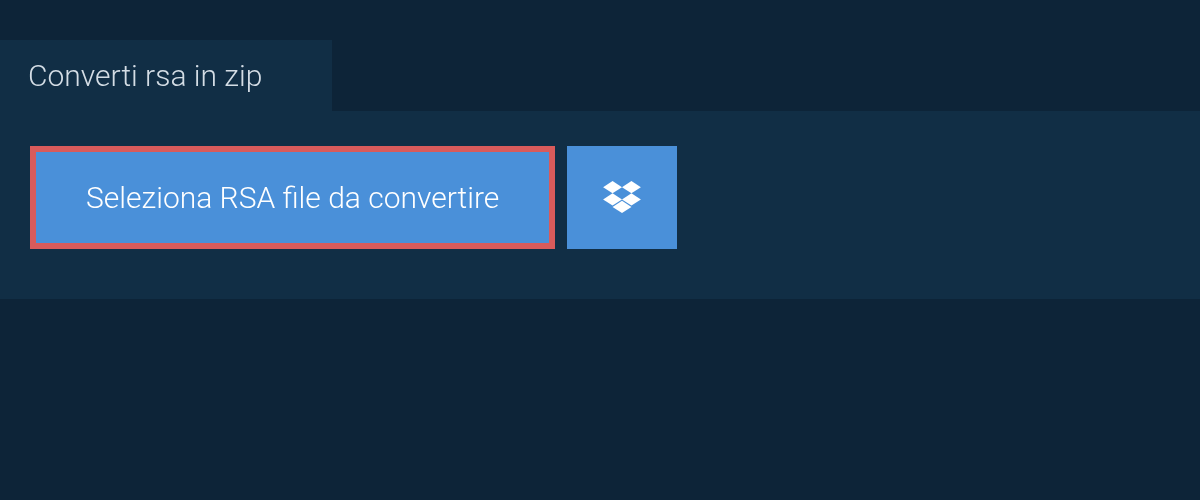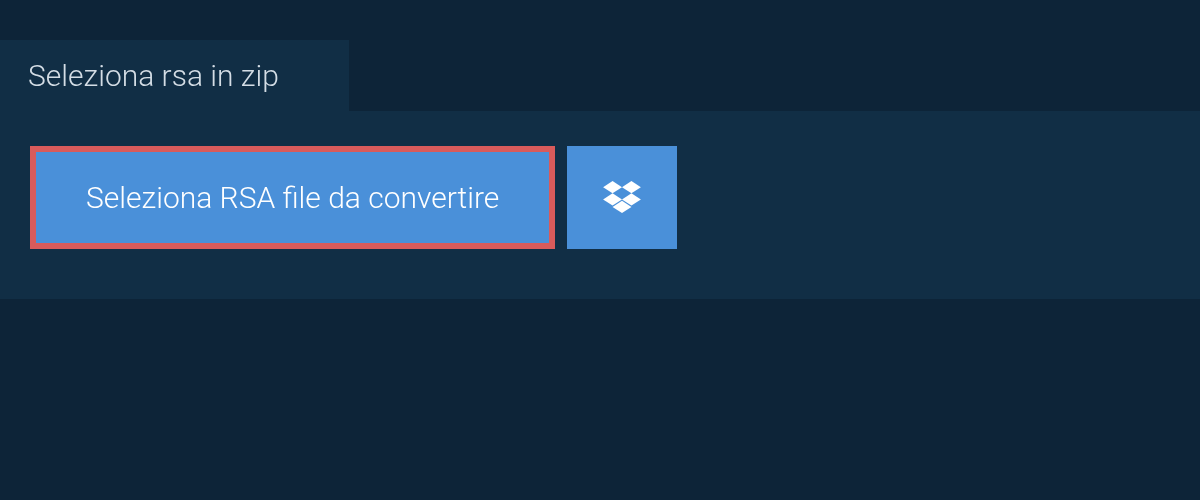--- a/index.html
+++ b/index.html
@@ -58,21 +58,21 @@
     .dropbox-icon {
       width: 38px;
       height: 34px;
     }
   </style>
 </head>
 <body>
 
 <div class="page-container">
   <div class="tab-header">
-    <span>Seleziona rsa in zip</span>
+    <span>Converti rsa in zip</span>
   </div>
   <div class="panel">
     <div class="button-row">
       <div class="select-file-button">
         <span>Seleziona RSA file da convertire</span>
       </div>
       <div class="dropbox-button">
         <svg class="dropbox-icon" viewBox="0 0 40 36" fill="#ffffff">
           <path d="M10 0 L20 6.5 L10 13 L0 6.5 Z"></path>
           <path d="M30 0 L40 6.5 L30 13 L20 6.5 Z"></path>

